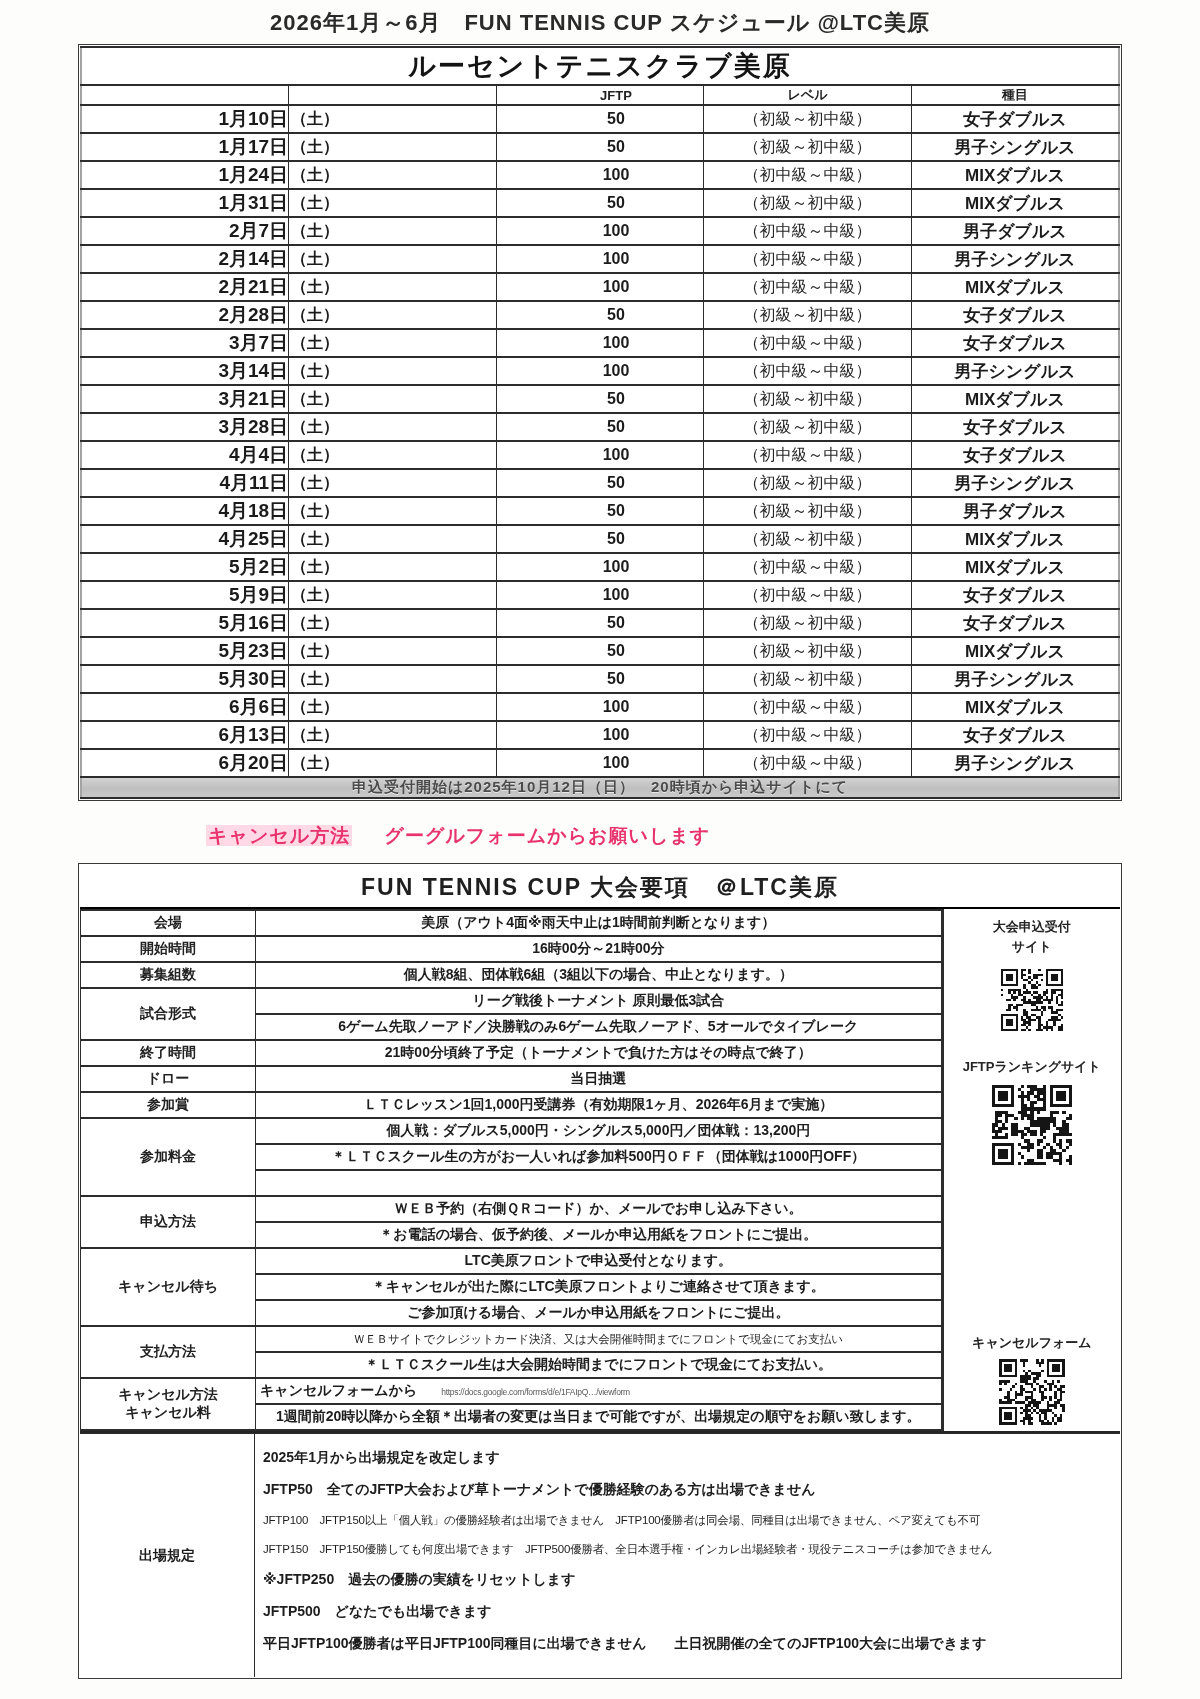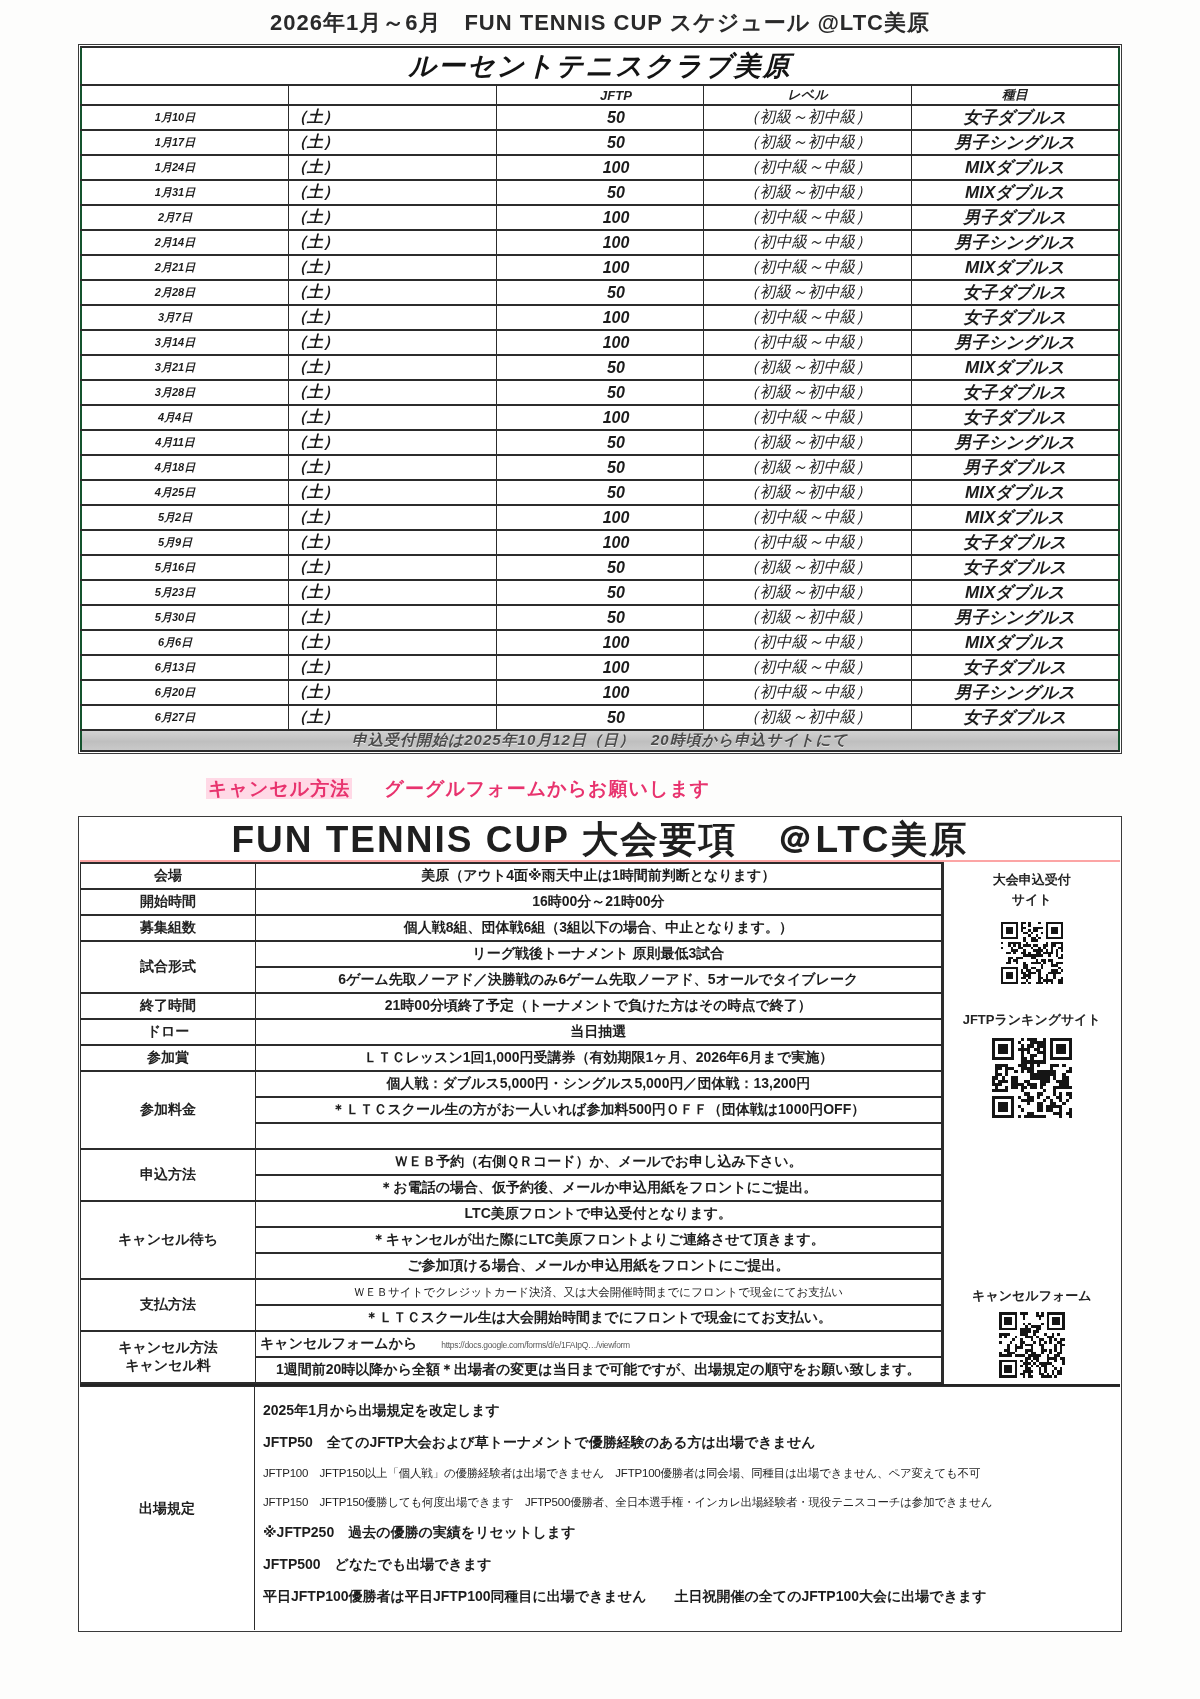--- a/index.html
+++ b/index.html
@@ -15,53 +15,53 @@
     text-align:center; font-size:22px; font-weight:600; letter-spacing:1px;
     color:#2a2a2a; padding:8px 0 6px 0;
   }
 
   
   .tbl-wrap { border:1px solid #3a3a3a; padding:1px; background:#fff; }
 
   table { width:100%; border-collapse:collapse; table-layout:fixed; }
 
   
-  .sched { border:2px solid #14532d;font-style:italic; }
+  .sched { border:2px solid #a3a3a3; }
   .sched th, .sched td { border:1px solid #2c2c2c; border-top-width:2px; border-bottom-width:2px; }
   .sched .club {
     font-size:27px; font-weight:bold; letter-spacing:2px; height:31px;
     text-align:center; color:#141414;
   }
   .sched .cols th { height:20px; font-size:13px; font-weight:600; color:#222; }
   .c-date { width:177px; }
   .c-dow  { width:176px; }
   .c-jftp { width:174px;padding-left:32px; }
   .c-level{ width:170px; }
   .c-event{ width:347px; }
   .srow td { height:24.5px; text-align:center; }
-  .srow .c-date { font-weight:bold; font-size:11px; padding-right:20px; }
+  .srow .c-date { text-align:right; font-weight:bold; font-size:19px; padding-right:0; }
   .srow .c-dow  { text-align:left;  font-weight:bold; font-size:16px; padding-left:2px; }
   .srow .c-jftp { font-size:16px; font-weight:600; }
   .srow .c-level{ font-size:16px; color:#252525; }
   .srow .c-event{ font-size:17px; font-weight:bold; }
   .banner {
     height:20px; text-align:center; font-size:15px; font-weight:bold;
     color:#4b4b4b; background:linear-gradient(#d2d2d2,#bfbfbf 55%,#c9c9c9);
     text-shadow:0 1px 0 #e8e8e8; letter-spacing:1px;
   }
 
   
   .pink-note { margin:22px 0 14px 128px; font-size:19px; font-weight:bold; color:#e8336e; letter-spacing:1px; }
   .pink-note .pn-label { background:#ffd9e6; padding:0 2px; margin-right:26px; }
 
   
   .details-wrap { margin-top:4px; }
   .details-title {
-    text-align:center; font-size:37px; font-weight:600; letter-spacing:2px;
-    color:#1f1f1f; height:44px; line-height:44px; border-bottom:2px solid #fca5a5;
+    text-align:center; font-size:23px; font-weight:600; letter-spacing:2px;
+    color:#1f1f1f; height:44px; line-height:44px; border-bottom:2px solid #000000;
   }
   .details-main { display:flex; border-bottom:2px solid #242424; }
   .det { width:865px; }
   .det td { border:1px solid #2c2c2c; height:26px; }
   .det td.lbl {
     width:175px; text-align:center; font-size:14px; font-weight:600; color:#222;
     border-bottom-width:2px; border-top-width:2px;
   }
   .det td.val {
     text-align:center; font-size:14px; font-weight:600; color:#1d1d1d; padding:0 6px;
@@ -303,27 +303,20 @@
   </tr>
 
   <tr class="srow">
     <td class="c-date">6月20日</td>
     <td class="c-dow">（土）</td>
     <td class="c-jftp">100</td>
     <td class="c-level">（初中級～中級）</td>
     <td class="c-event">男子シングルス</td>
   </tr>
 
-  <tr class="srow">
-    <td class="c-date">6月27日</td>
-    <td class="c-dow">（土）</td>
-    <td class="c-jftp">50</td>
-    <td class="c-level">（初級～初中級）</td>
-    <td class="c-event">女子ダブルス</td>
-  </tr>
 </tbody>
       <tfoot>
         <tr>
           <td colspan="5" class="banner">申込受付開始は2025年10月12日（日）　20時頃から申込サイトにて</td>
         </tr>
       </tfoot>
     </table>
   </div>
 
   <div class="pink-note">

